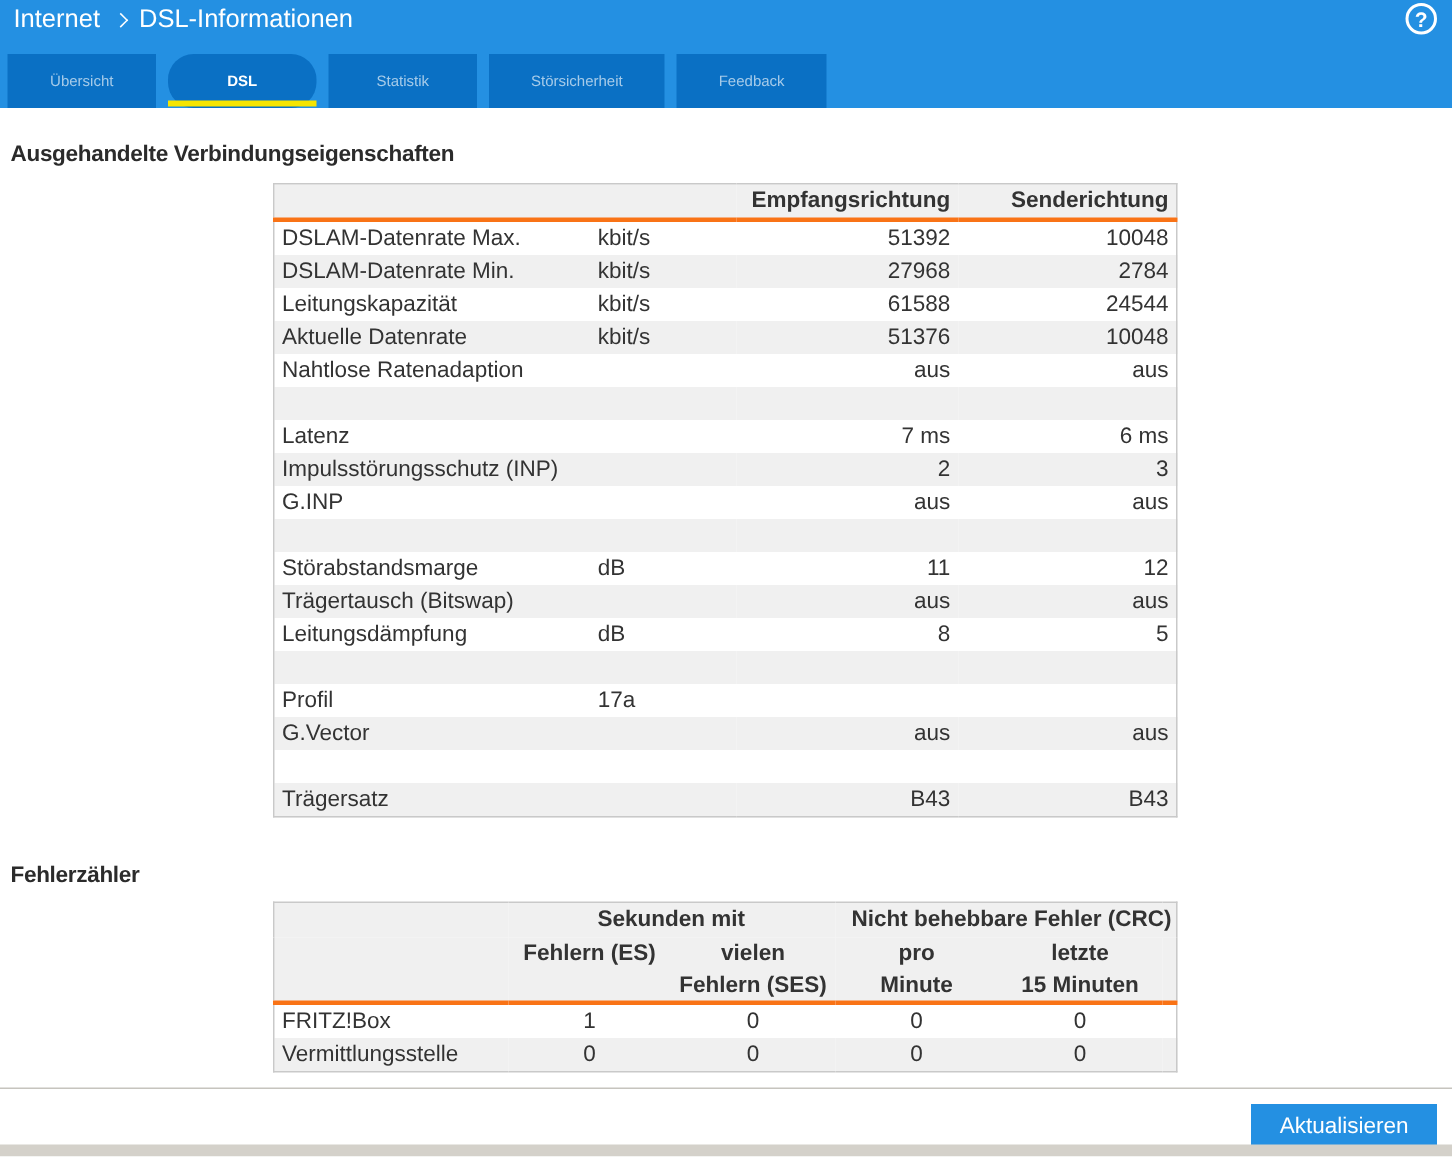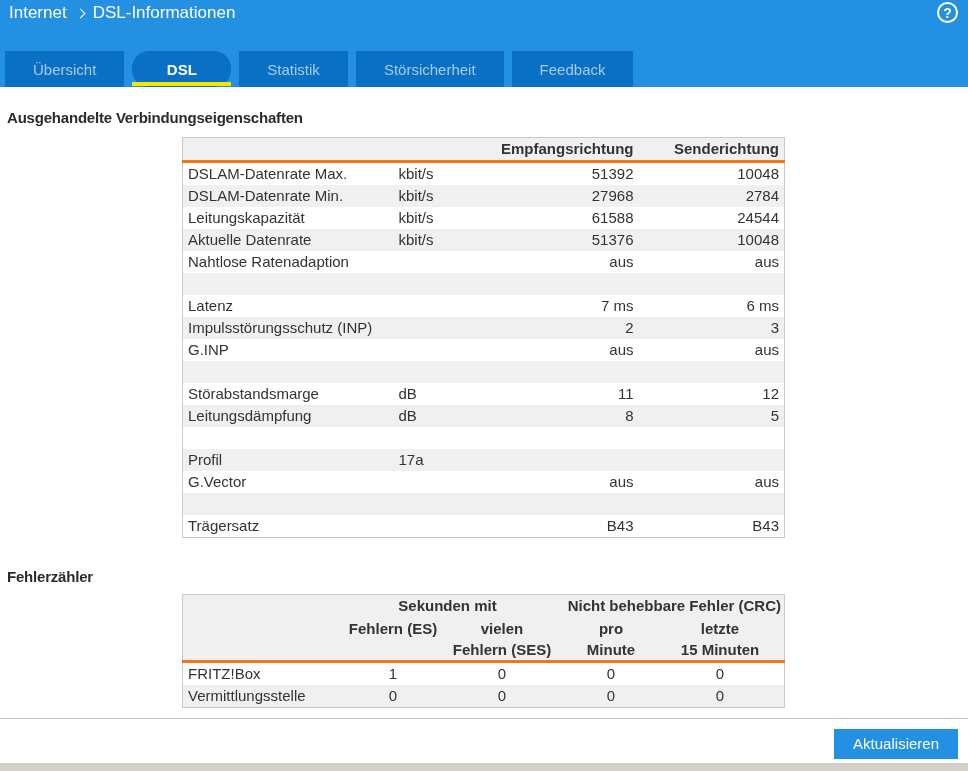--- a/index.html
+++ b/index.html
@@ -1,23 +1,23 @@
 <!DOCTYPE html>
 <html><head>
 <meta charset="utf-8">
 <style>
   * { box-sizing: border-box; }
   html,body { margin:0; padding:0; }
   body { width:968px; height:771px; font-family:"Liberation Sans",sans-serif; background:#fff; overflow:hidden; position:relative; color:#333; }
-  .topbar { background:#2490e2; height:87px; position:relative; }
+  .topbar { background:#2490e2; height:72px; position:relative; }
   .breadcrumb { position:absolute; top:0; left:9px; height:26px; display:flex; align-items:center; color:#fff; font-size:17px; }
   .crumb-sep { display:inline-block; width:7px; height:7px; border-top:1.5px solid #fff; border-right:1.5px solid #fff; transform:rotate(45deg); margin:1px 9px 0 10px; }
   .help-btn { position:absolute; top:2px; right:10px; width:21px; height:21px; border:2px solid #fff; border-radius:50%; color:#fff; font-size:14px; font-weight:bold; display:flex; align-items:center; justify-content:center; line-height:1; cursor:pointer; }
   .tabs { position:absolute; left:5px; bottom:0; display:flex; gap:8px; }
-  .tab { position:relative; height:36px; min-width:99px; padding:0 28px; background:#0a70c4; color:#a6cbe9; font-size:15px; display:flex; align-items:center; justify-content:center; cursor:pointer; }
+  .tab { position:relative; height:36px; min-width:99px; padding:0 28px; background:#0a70c4; color:#a6cbe9; font-size:10px; display:flex; align-items:center; justify-content:center; cursor:pointer; }
   .tab.active { color:#fff; font-weight:bold;border-radius:17px; }
   .tab.active::after { content:""; position:absolute; left:0; right:0; bottom:1px; height:4px; background:#f6e500; }
   .section-title { font-size:15px; font-weight:bold; color:#2b2b2b; margin:23px 0 11px 7px; line-height:16px; letter-spacing:-0.2px; }
   .section-title.second { margin-top:31px; margin-bottom:9px; }
   table { border-collapse:collapse; table-layout:fixed; width:602px; margin-left:182px; font-size:15px; color:#333; border:1px solid #c9c9c9; }
   th, td { padding:0 5px; height:22px; line-height:22px; font-weight:normal; overflow:visible; white-space:nowrap; }
   thead th { background:#f0f0f0; font-weight:bold; height:23px; }
   thead tr:last-child th { border-bottom:3px solid #f97316; }
   tbody tr:nth-child(even) td { background:#f0f0f0; }
   .al { text-align:left; }
@@ -128,20 +128,26 @@
           <td class="ar"></td>
           <td class="ar"></td>
         </tr>
       <tr>
           <td class="al">Störabstandsmarge</td>
           <td class="al">dB</td>
           <td class="ar">11</td>
           <td class="ar">12</td>
         </tr>
       <tr>
+          <td class="al">Trägertausch (Bitswap)</td>
+          <td class="al"></td>
+          <td class="ar">aus</td>
+          <td class="ar">aus</td>
+        </tr>
+      <tr>
           <td class="al">Leitungsdämpfung</td>
           <td class="al">dB</td>
           <td class="ar">8</td>
           <td class="ar">5</td>
         </tr>
       <tr>
           <td class="al"></td>
           <td class="al"></td>
           <td class="ar"></td>
           <td class="ar"></td>

